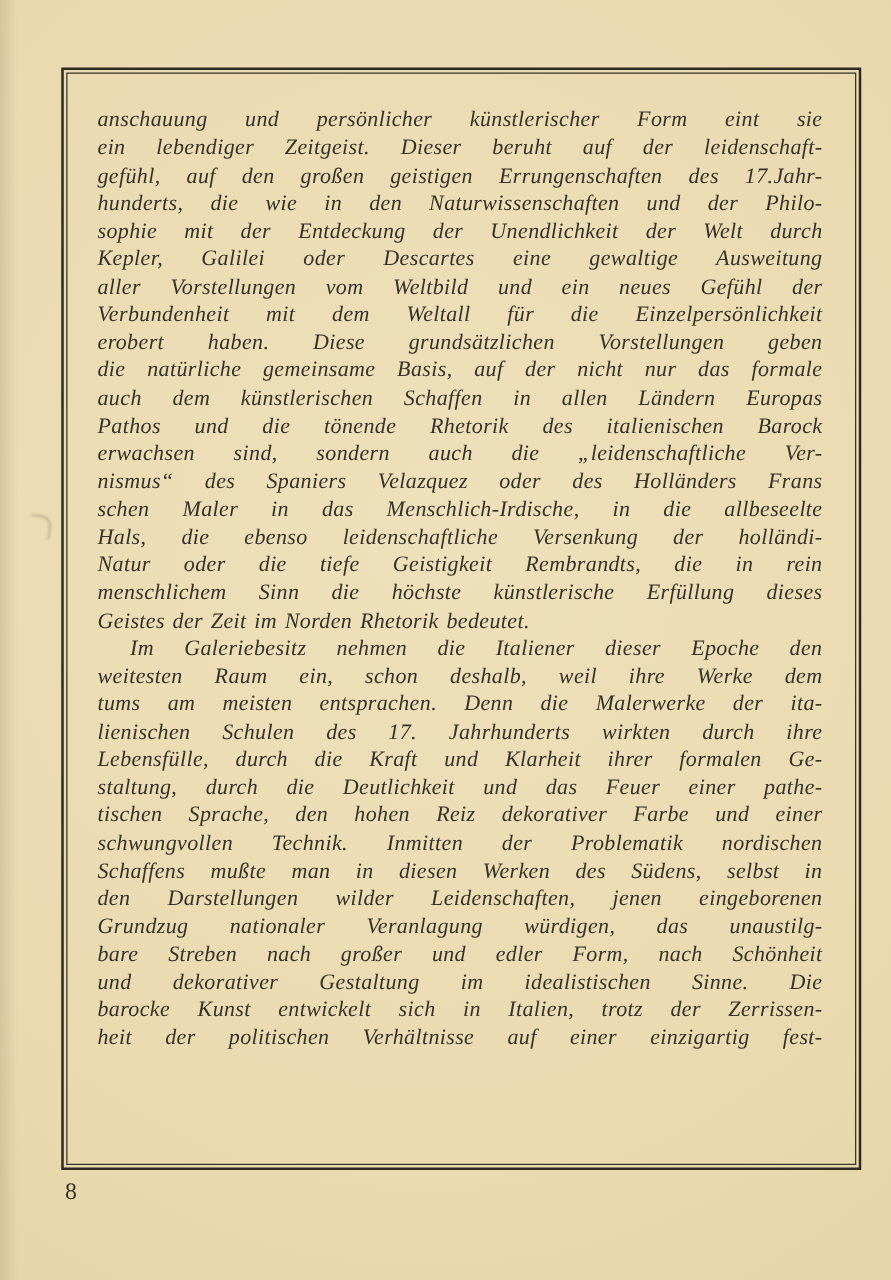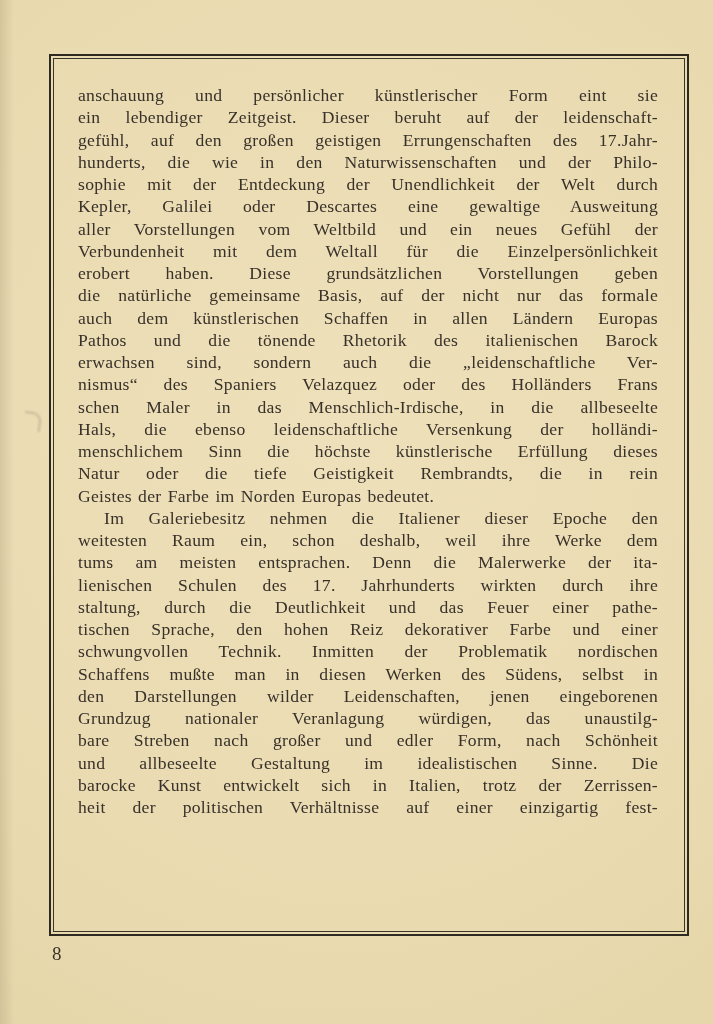--- a/index.html
+++ b/index.html
@@ -26,20 +26,21 @@
     background: linear-gradient(to right, rgba(120,104,72,0.18), rgba(120,104,72,0));
   }
   .frame {
     position: absolute;
     left: 49px;
     top: 54px;
     width: 640px;
     height: 882px;
     border: 2px solid #2e2a22;
     box-sizing: border-box;
+    font-style: italic;
   }
   .frame-inner {
     position: absolute;
     inset: 2px;
     border: 1px solid #3a3529;
   }
   .textblock {
     position: absolute;
     left: 24px;
     top: 25px;
@@ -122,51 +123,52 @@
 
           <div class="line">erwachsen sind, sondern auch die „leidenschaftliche Ver-</div>
 
 
           <div class="line">nismus“ des Spaniers Velazquez oder des Holländers Frans</div>
 
           <div class="line">schen Maler in das Menschlich-Irdische, in die allbeseelte</div>
 
           <div class="line">Hals, die ebenso leidenschaftliche Versenkung der holländi-</div>
 
+          <div class="line">Natur oder die tiefe Geistigkeit Rembrandts, die in rein</div>
+
           <div class="line">menschlichem Sinn die höchste künstlerische Erfüllung dieses</div>
 
-          <div class="line">Natur oder die tiefe Geistigkeit Rembrandts, die in rein</div>
-
-          <div class="line para-end">Geistes der Farbe im Norden Europas bedeutet.</div>
+          <div class="line para-end">Geistes der Zeit im Norden Rhetorik bedeutet.</div>
 
           <div class="line para-indent">Im Galeriebesitz nehmen die Italiener dieser Epoche den</div>
 
           <div class="line">weitesten Raum ein, schon deshalb, weil ihre Werke dem</div>
 
 
           <div class="line">tums am meisten entsprachen. Denn die Malerwerke der ita-</div>
 
           <div class="line">lienischen Schulen des 17. Jahrhunderts wirkten durch ihre</div>
 
+          <div class="line">Lebensfülle, durch die Kraft und Klarheit ihrer formalen Ge-</div>
 
           <div class="line">staltung, durch die Deutlichkeit und das Feuer einer pathe-</div>
 
           <div class="line">tischen Sprache, den hohen Reiz dekorativer Farbe und einer</div>
 
           <div class="line">schwungvollen Technik. Inmitten der Problematik nordischen</div>
 
           <div class="line">Schaffens mußte man in diesen Werken des Südens, selbst in</div>
 
           <div class="line">den Darstellungen wilder Leidenschaften, jenen eingeborenen</div>
 
           <div class="line">Grundzug nationaler Veranlagung würdigen, das unaustilg-</div>
 
           <div class="line">bare Streben nach großer und edler Form, nach Schönheit</div>
 
-          <div class="line">und allbeseelte Gestaltung im idealistischen Sinne. Die</div>
+          <div class="line">und dekorativer Gestaltung im idealistischen Sinne. Die</div>
 
           <div class="line">barocke Kunst entwickelt sich in Italien, trotz der Zerrissen-</div>
 
           <div class="line">heit der politischen Verhältnisse auf einer einzigartig fest-</div>
         </div>
     </div>
   </div>
 
   <div class="pagenum">8</div>
 </div>

